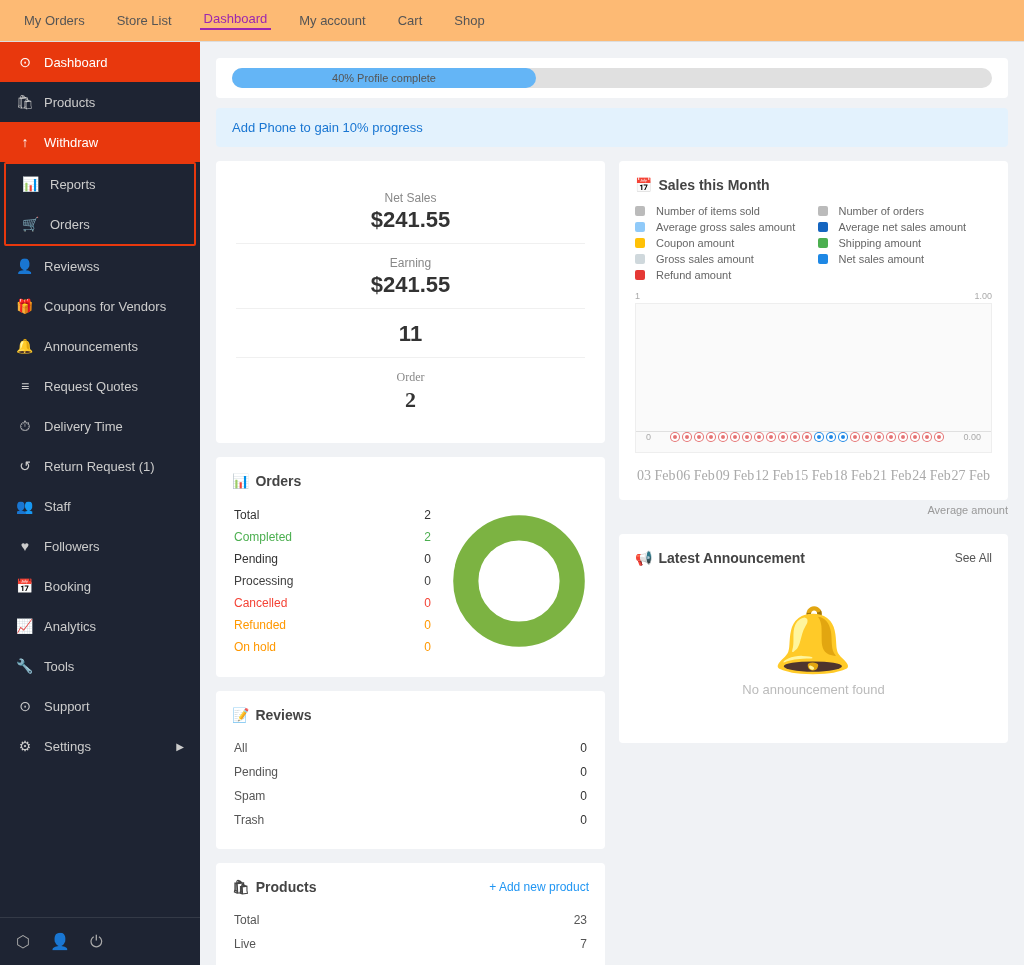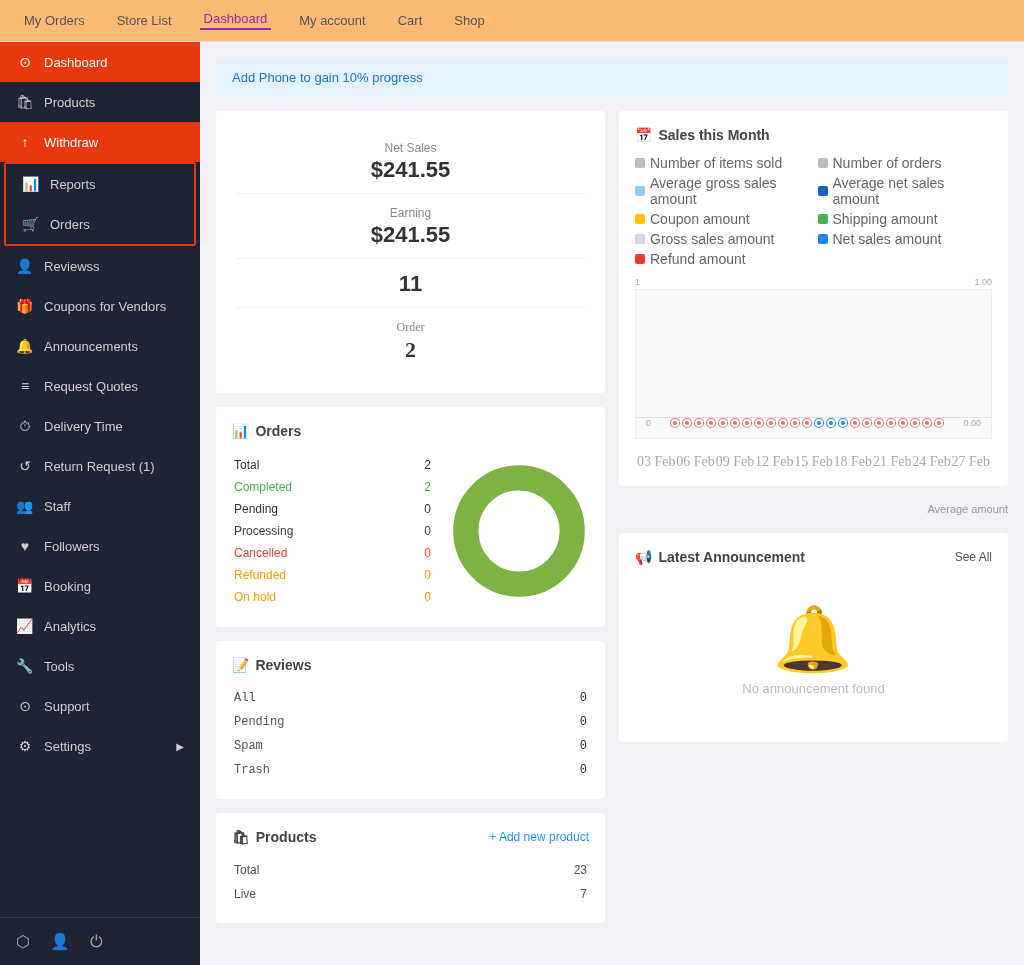--- a/index.html
+++ b/index.html
@@ -54,35 +54,35 @@
     .color-red { color: #f44336; }
     .color-orange { color: #ff9800; }
 
     
     .donut-container { display: flex; justify-content: center; align-items: center; padding: 10px 0; }
     .donut-svg { width: 140px; height: 140px; }
 
     
     .reviews-card { background: #fff; border-radius: 4px; padding: 16px; }
     .reviews-table { width: 100%; }
-    .reviews-table tr td { padding: 4px 0; font-size: 12px; color: #555; font-family: Liberation Mono, monospace; }
+    .reviews-table tr td { padding: 4px 0; font-size: 12px; color: #555; }
     .reviews-table tr td:last-child { text-align: right; color: #333; }
 
     
     .products-card { background: #fff; border-radius: 4px; padding: 16px; margin-top: 14px; }
     .products-header { display: flex; justify-content: space-between; align-items: center; margin-bottom: 12px; }
     .add-product-btn { color: #2196f3; font-size: 12px; cursor: pointer; }
     .products-table { width: 100%; }
     .products-table tr td { padding: 4px 0; font-size: 12px; color: #555; }
     .products-table tr td:last-child { text-align: right; }
 
     
     .sales-card { background: #fff; border-radius: 4px; padding: 16px; }
     .legend-grid { display: grid; grid-template-columns: 1fr 1fr; gap: 4px 8px; margin-bottom: 10px; }
-    .legend-item { display: flex; align-items: center; gap: 5px; font-size: 14px; color: #666; }
+    .legend-item { display: flex; align-items: center; gap: 11px; font-size: 11px; color: #666; }
     .legend-dot { width: 10px; height: 10px; border-radius: 2px; flex-shrink: 0; }
 
     
     .announce-card { background: #fff; border-radius: 4px; padding: 16px; margin-top: 14px; }
     .announce-header { display: flex; justify-content: space-between; align-items: center; margin-bottom: 12px; }
     .see-all { color: #555; font-size: 12px; cursor: pointer; }
     .no-announce { display: flex; flex-direction: column; align-items: center; justify-content: center; padding: 30px 0; gap: 10px; color: #bbb; font-size: 13px; }
 
     
     .right-col { display: flex; flex-direction: column; gap: 0; }
@@ -204,20 +204,27 @@
 
     <div class="sidebar-footer">
       <span class="icon">⬡</span>
       <span class="icon">👤</span>
       <span class="icon">⏻</span>
     </div>
   </aside>
 
   <main class="main">
 
+    <div class="progress-section">
+      <div class="progress-bar-bg">
+        <div class="progress-bar-fill">
+          <span class="progress-label">40% Profile complete</span>
+        </div>
+      </div>
+    </div>
 
     <div class="phone-notice">
       <span>Add Phone to gain 10% progress</span>
     </div>
 
     <div class="dashboard-grid">
 
       <div>
 
         <div class="stats-card">
@@ -432,21 +439,21 @@
               <span>12 Feb</span>
               <span>15 Feb</span>
               <span>18 Feb</span>
               <span>21 Feb</span>
               <span>24 Feb</span>
               <span>27 Feb</span>
             </div>
           </div>
         </div>
 
-        <div style="font-size:11px;color:#999;text-align:right;padding:4px 0;margin-top:13px;">
+        <div style="font-size:11px;color:#999;text-align:right;padding:4px 0;">
           <span>Average amount</span>
         </div>
 
         <div class="announce-card">
           <div class="announce-header">
             <div class="card-title" style="margin-bottom:0;">
               <span>📢</span>
               <span>Latest Announcement</span>
             </div>
             <span class="see-all">See All</span>

